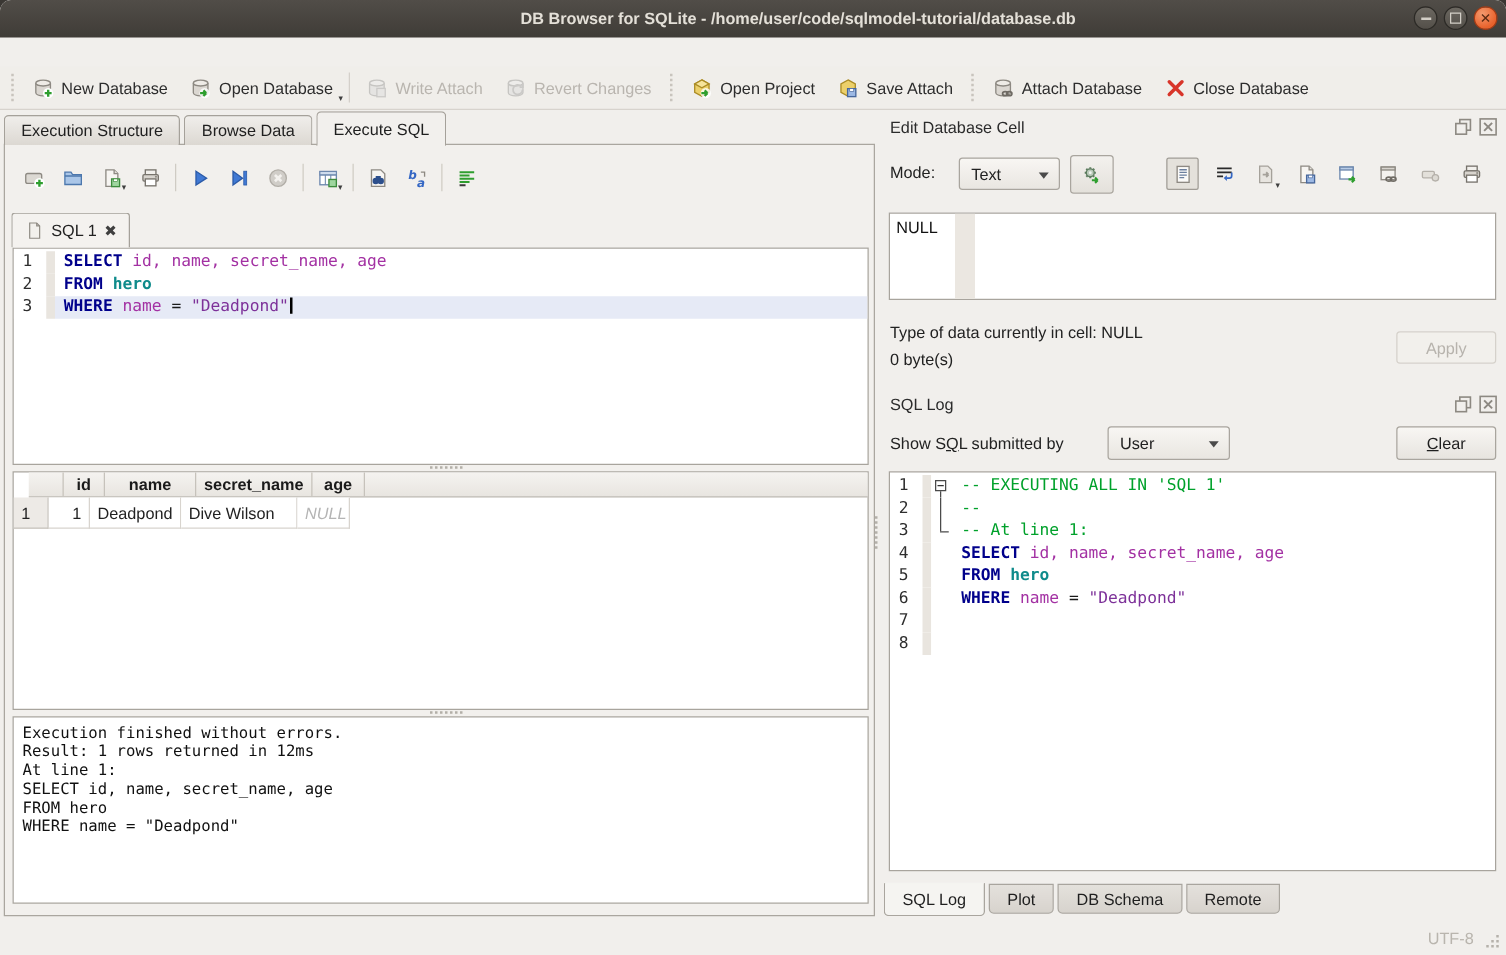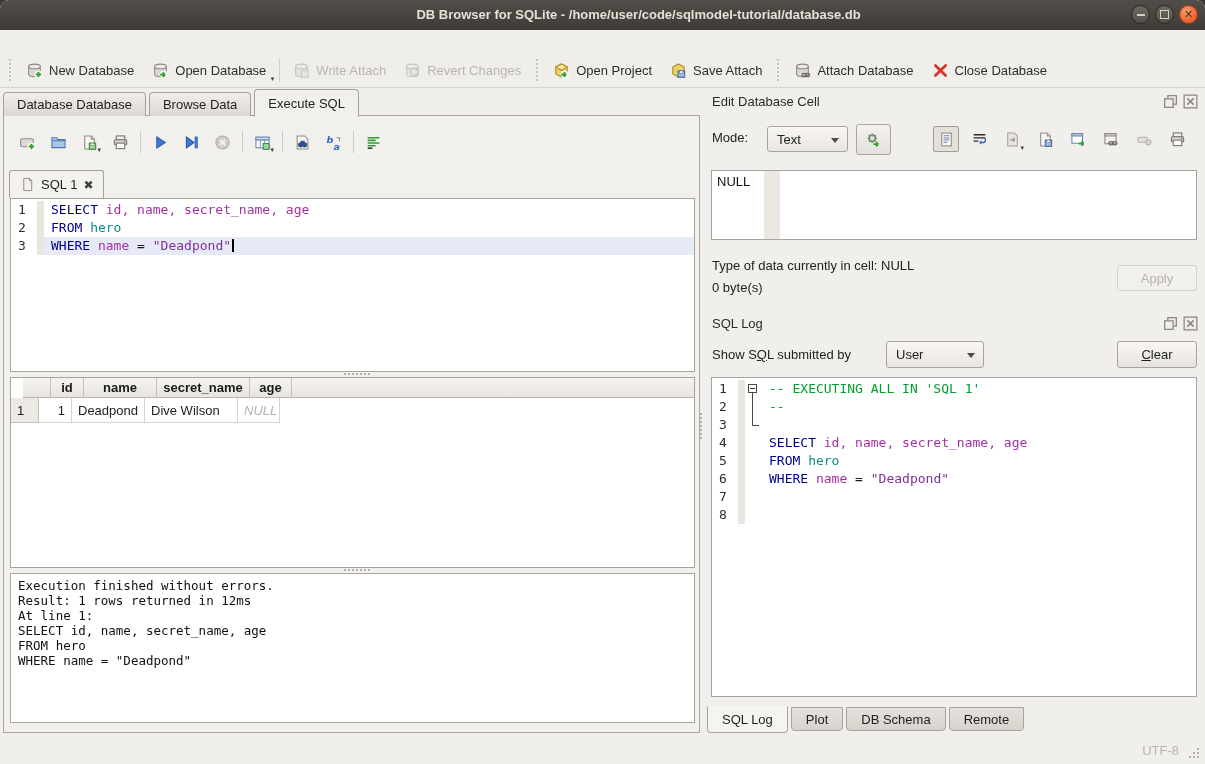--- a/index.html
+++ b/index.html
@@ -56,21 +56,21 @@
   .gstrip{width:7px;background:#e9e5df;flex:none;}
   .fold{width:17px;flex:none;position:relative;background:#fff;}
   .fold .fbox{position:absolute;left:3px;top:4px;width:9px;height:9px;border:1px solid #4a4a4a;background:#fff;box-sizing:border-box;}
   .fold .fbox:after{content:"";position:absolute;left:1px;right:1px;top:3px;border-top:1px solid #333;}
   .fold .vbot{position:absolute;left:7px;top:13px;bottom:0;border-left:1px solid #4a4a4a;}
   .fold .vfull{position:absolute;left:7px;top:0;bottom:0;border-left:1px solid #4a4a4a;}
   .fold .vtop{position:absolute;left:7px;top:0;height:9px;border-left:1px solid #4a4a4a;}
   .fold .helb{position:absolute;left:7px;top:9px;width:7px;border-top:1px solid #4a4a4a;}
   .code-text{flex:1;padding-left:7px;}
   .code-row.current .code-text{background:#e6eaf6;}
-  .tok.b{font-weight:normal;}
+  .tok.b{font-weight:bold;}
   .caret{display:inline-block;width:2px;height:13px;background:#000;vertical-align:-2px;margin-left:1px;}
   
   .results{position:absolute;left:6px;top:261px;width:685px;height:191px;background:#fff;border:1px solid #a8a49d;box-sizing:border-box;}
   .res-header{position:absolute;top:0;left:12px;right:0;height:20px;background:linear-gradient(#f5f3f0,#e8e5e0);
               border-bottom:1px solid #b9b5ae;display:flex;box-sizing:border-box;font-weight:bold;}
   .res-hcell{border-right:1px solid #c6c2bb;display:flex;align-items:center;justify-content:center;box-sizing:border-box;color:#1a1a1a;}
   .res-row{position:absolute;top:20px;left:0;height:25px;display:flex;}
   .res-rowhdr{width:28px;background:#edeae6;border-right:1px solid #c6c2bb;border-bottom:1px solid #c6c2bb;
               display:flex;align-items:center;padding-left:6px;box-sizing:border-box;}
   .res-cell{border-right:1px solid #d8d4ce;border-bottom:1px solid #d8d4ce;display:flex;align-items:center;
@@ -226,21 +226,21 @@
             <path d="M3.2 3.2L12.8 12.8M12.8 3.2L3.2 12.8" stroke="#d8352a" stroke-width="2.6" stroke-linecap="round"></path>
           </svg>
         </span>
         <span class="lbl">Close Database</span>
       </div>
     </div>
 
   <div class="content">
 
     <div class="main-tabs" id="main-tabs">
-        <div class="mtab">Database Database</div>
+        <div class="mtab">Execution Structure</div>
         <div class="mtab">Browse Data</div>
         <div class="mtab active">Execute SQL</div>
       </div>
 
     <div class="left-frame">
       <div class="sql-toolbar" id="sql-toolbar">
           <div class="sicon">
             <span class="ticon">
               <svg width="17" height="17" viewBox="0 0 16 16">
                 <rect x="1.5" y="4.5" width="12" height="7.5" rx="1.5" fill="#dcd9d3" stroke="#8d8982"></rect>
@@ -536,21 +536,21 @@
       <div class="filter-label" id="filter-label">Show S<u>Q</u>L submitted by</div>
       <div class="combo" id="filter-combo">
         <span>User</span>
         <span class="combo-arrow"></span>
       </div>
       <div class="btn" id="clear-btn"><u>C</u>lear</div>
 
       <div class="code-frame" id="log-editor">
           <div class="code-row"><div class="gutter">1</div><div class="gstrip"></div><div class="fold"><span class="fbox"></span><span class="vbot"></span></div><div class="code-text"><span class="tok" style="color: rgb(0, 161, 43);">-- EXECUTING ALL IN 'SQL 1'</span></div></div>
           <div class="code-row"><div class="gutter">2</div><div class="gstrip"></div><div class="fold"><span class="vfull"></span></div><div class="code-text"><span class="tok" style="color: rgb(0, 161, 43);">--</span></div></div>
-          <div class="code-row"><div class="gutter">3</div><div class="gstrip"></div><div class="fold"><span class="vtop"></span><span class="helb"></span></div></div>
+          <div class="code-row"><div class="gutter">3</div><div class="gstrip"></div><div class="fold"><span class="vtop"></span><span class="helb"></span></div><div class="code-text"><span class="tok" style="color: rgb(0, 161, 43);">-- At line 1:</span></div></div>
           <div class="code-row"><div class="gutter">4</div><div class="gstrip"></div><div class="fold"></div><div class="code-text"><span class="tok b" style="color: rgb(0, 0, 139);">SELECT</span><span class="tok" style="color: rgb(163, 49, 163);"> id, name, secret_name, age</span></div></div>
           <div class="code-row"><div class="gutter">5</div><div class="gstrip"></div><div class="fold"></div><div class="code-text"><span class="tok b" style="color: rgb(0, 0, 139);">FROM</span><span class="tok b" style="color: rgb(15, 139, 139);"> hero</span></div></div>
           <div class="code-row"><div class="gutter">6</div><div class="gstrip"></div><div class="fold"></div><div class="code-text"><span class="tok b" style="color: rgb(0, 0, 139);">WHERE</span><span class="tok" style="color: rgb(163, 49, 163);"> name</span><span class="tok" style="color: rgb(26, 26, 26);"> = </span><span class="tok" style="color: rgb(125, 49, 153);">"Deadpond"</span></div></div>
           <div class="code-row"><div class="gutter">7</div><div class="gstrip"></div><div class="fold"></div></div>
           <div class="code-row"><div class="gutter">8</div><div class="gstrip"></div><div class="fold"></div><div class="code-text"></div></div>
         </div>
 
       <div class="bottom-tabs" id="bottom-tabs">
           <div class="btab active">SQL Log</div>
           <div class="btab">Plot</div>

